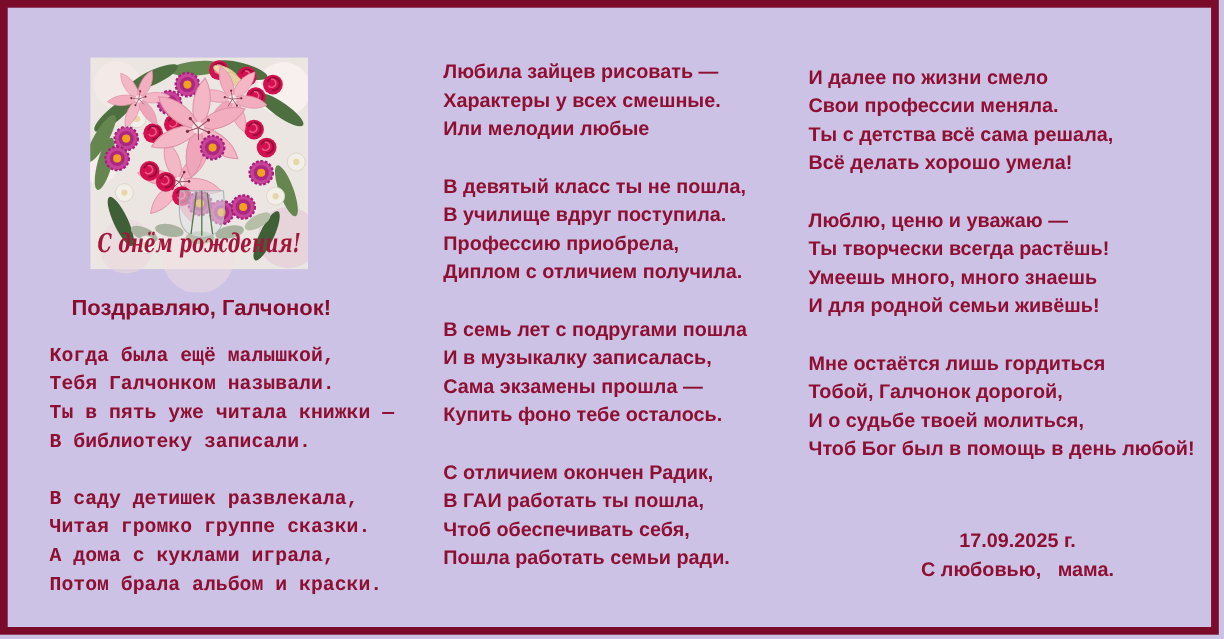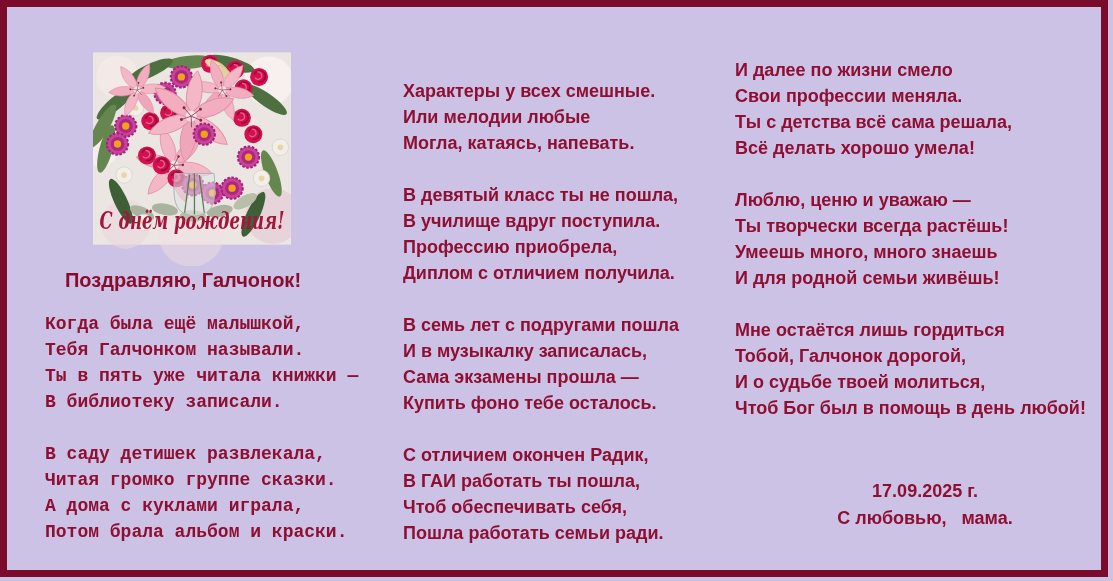--- a/index.html
+++ b/index.html
@@ -13,21 +13,21 @@
   .page{
     position:relative;width:1113px;height:581px;overflow:hidden;
     background:var(--bg);
   }
   .frame{
     position:absolute;left:0;top:0;right:5px;bottom:4px;
     border:7px solid var(--frame);box-sizing:border-box;
     pointer-events:none;
   }
   .photo{
-    position:absolute;left:57px;top:31px;width:198px;height:235px;padding-left:36px;
+    position:absolute;left:46px;top:31px;width:198px;height:235px;padding-left:36px;
   }
   .photo svg{display:block;width:100%;height:100%;}
   .title{
     position:absolute;left:18px;top:266px;width:330px;
     text-align:center;font-size:20px;font-weight:bold;
     color:var(--title);line-height:28px;white-space:nowrap;
   }
   .col{
     position:absolute;color:var(--text);
     font-size:18px;font-weight:bold;line-height:26px;white-space:nowrap;
@@ -181,24 +181,23 @@
     <p class="stanza">
       <span>В саду детишек развлекала,</span><br>
       <span>Читая громко группе сказки.</span><br>
       <span>А дома с куклами играла,</span><br>
       <span>Потом брала альбом и краски.</span>
     </p>
   </div>
 
   <div class="col col-2">
     <p class="stanza">
-      <br>
+      <span>Любила зайцев рисовать —</span><br>
       <span>Характеры у всех смешные.</span><br>
       <span>Или мелодии любые</span><br>
-      <span>Могла, катаясь, напевать.</span>
     </p>
     <p class="stanza">
       <span>В девятый класс ты не пошла,</span><br>
       <span>В училище вдруг поступила.</span><br>
       <span>Профессию приобрела,</span><br>
       <span>Диплом с отличием получила.</span>
     </p>
     <p class="stanza">
       <span>В семь лет с подругами пошла</span><br>
       <span>И в музыкалку записалась,</span><br>

